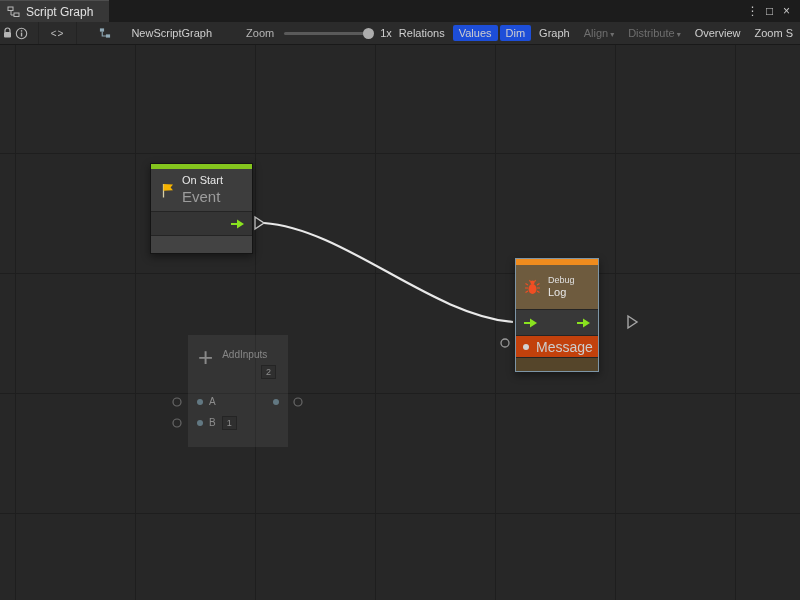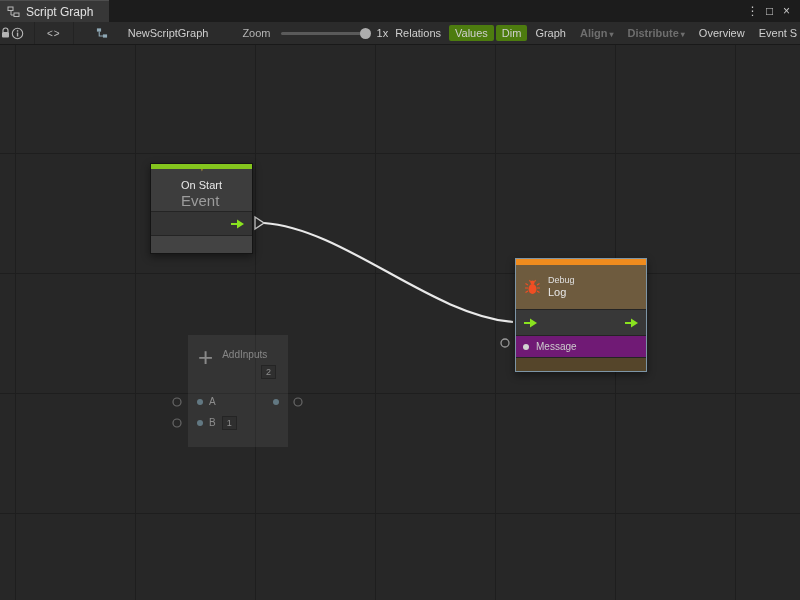--- a/index.html
+++ b/index.html
@@ -26,22 +26,22 @@
     border-left:1px solid #232323; border-right:1px solid #232323; margin-left:10px; color:#bdbdbd;
     font-size:10px; letter-spacing:1px; }
   .graphname { display:flex; align-items:center; gap:20px; margin-left:22px; color:#cfcfcf; }
   .zoom-group { display:flex; align-items:center; margin-left:34px; }
   .zoom-label { color:#b5b5b5; }
   .ztrack { width:88px; height:3px; background:#5a5a5a; border-radius:2px; position:relative; margin-left:10px; }
   .zhandle { position:absolute; right:-2px; top:-4px; width:11px; height:11px; border-radius:50%; background:#adadad; }
   .zoom-value { margin-left:8px; color:#cfcfcf; }
   .tb-buttons { margin-left:auto; display:flex; align-items:center; height:23px; }
   .tb-btn { padding:2px 6px; margin:0 1px; border-radius:2px; color:#cfcfcf; cursor:default;text-align:right; }
-  .tb-btn.active { background:#4d7c0f; }
-  .tb-btn.disabled { color:#6e6e6e;font-weight:bold; }
+  .tb-btn.active { background:#1d4ed8; }
+  .tb-btn.disabled { color:#6e6e6e; }
   .caret { font-size:8px; margin-left:2px; }
 
   
   .canvas { position:absolute; top:45px; left:0; width:800px; height:555px;
     background-color:#272727;
     background-image:
       linear-gradient(#1e1e1e 1px, transparent 1px),
       linear-gradient(90deg, #1e1e1e 1px, transparent 1px);
     background-size:120px 120px;
     background-position:15px 108px; }
@@ -55,30 +55,30 @@
   .nhead { display:flex; align-items:center; gap:7px; padding:0 8px; }
   .ntext { display:flex; flex-direction:column; line-height:1.25; }
   .ntitle { font-size:11px; color:#e8e8e8; }
   .nsub { font-size:15px; color:#9c9c9c; }
   .ncat { font-size:9px; color:#e0e0e0; }
   .prow { border-top:1px solid #242424; background:#343434; display:flex; align-items:center; padding:0 7px; }
   .nfoot { border-top:1px solid #242424; background:#434343; }
 
   
   .node-onstart { left:150px; top:118px; width:103px; }
-  .node-onstart .nhead { height:42px;flex-direction:column; }
+  .node-onstart .nhead { height:42px; }
   .node-onstart .prow { height:24px; justify-content:flex-end; }
   .node-onstart .nfoot { height:18px; }
 
   
-  .node-debug { left:515px; top:213px; width:132px; border-color:#7d95a6; }
+  .node-debug { left:515px; top:213px; width:84px; border-color:#7d95a6; }
   .node-debug .accent { height:6px; }
   .node-debug .nhead { height:44px; background:#6e5b3e; }
   .node-debug .prow-flow { height:26px; justify-content:space-between; background:#383838; }
-  .node-debug .prow-msg { height:22px; gap:7px; background:#701a75; font-size:10px; color:#cdcdcd; }
+  .node-debug .prow-msg { height:22px; gap:7px; background:#c2410c; font-size:14px; color:#cdcdcd; }
   .node-debug .nfoot { height:14px; background:#55452a; }
 
   .port-dot { width:6px; height:6px; border-radius:50%; background:#d2d2d2; flex:none; }
 
   
   .node-ghost { left:188px; top:290px; width:100px; height:112px; background:rgba(135,135,135,.14);
     border:none; box-shadow:none; }
   .ghead { display:flex; align-items:flex-start; gap:9px; padding:10px 10px 0 10px; opacity:.55; }
   .plus-sign { font-size:26px; color:#cfcfcf; line-height:24px; font-weight:300; }
   .gtext { display:flex; font-size:10px; color:#c8c8c8; line-height:1.5; padding-top:2px; }
@@ -145,21 +145,21 @@
       <span class="zoom-value">1x</span>
     </span>
     <span class="tb-buttons">
       <span class="tb-btn">Relations</span>
       <span class="tb-btn active">Values</span>
       <span class="tb-btn active">Dim</span>
       <span class="tb-btn">Graph</span>
       <span class="tb-btn disabled"><span>Align</span><span class="caret">▾</span></span>
       <span class="tb-btn disabled"><span>Distribute</span><span class="caret">▾</span></span>
       <span class="tb-btn">Overview</span>
-      <span class="tb-btn">Event S</span>
+      <span class="tb-btn">Zoom S</span>
     </span>
   </div>
 
   <div class="canvas">
 
     <svg class="overlay" width="800" height="555">
       <path d="M 264 178 C 345 184 430 270 513 277" fill="none" stroke-width="2.2" stroke="#e9e9e9"></path>
       <polygon points="255,172 264,178 255,184" fill="none" stroke="#d2d2d2" stroke-width="1.4"></polygon>
       <polygon points="628,271 637,277 628,283" fill="none" stroke="#a5a5a5" stroke-width="1.4"></polygon>
       <circle cx="505" cy="298" r="4" fill="none" stroke="#9a9a9a" stroke-width="1.3"></circle>

